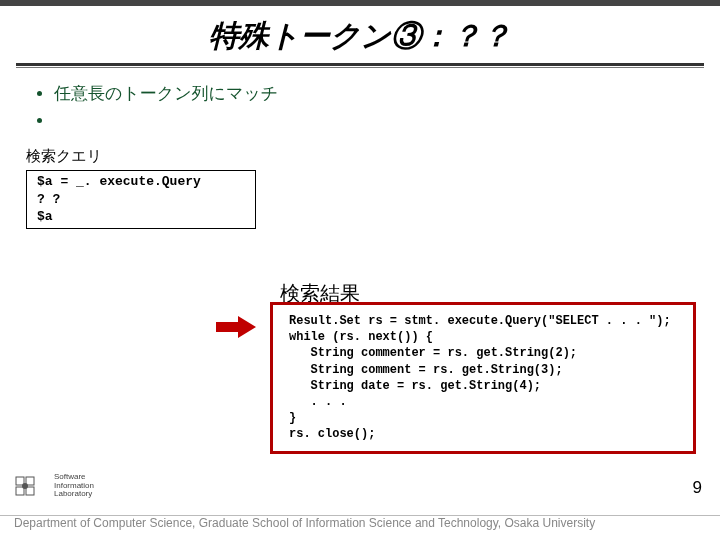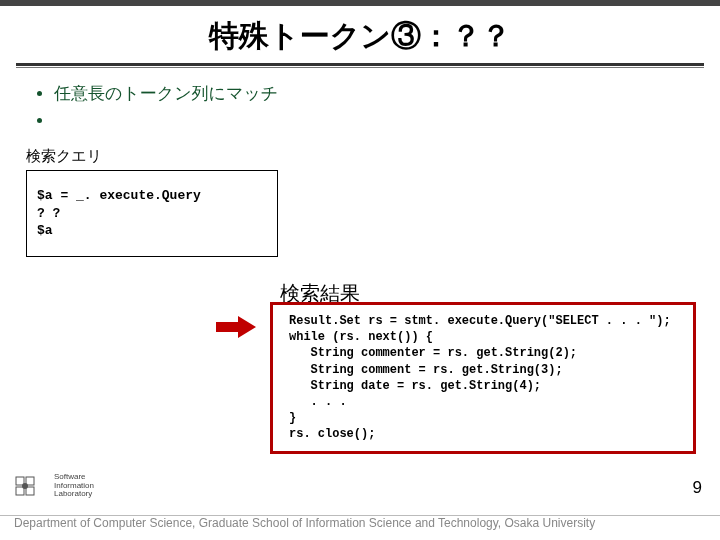--- a/index.html
+++ b/index.html
@@ -10,31 +10,32 @@
     position: relative;
     overflow: hidden;
   }
   .topbar { height: 6px; background: #444; }
   .title {
     text-align: center;
     font-size: 30px;
     font-weight: bold;
     padding: 10px 0 6px 0;
     color: #000;
+    font-style: italic;
   }
   .hr1 { height: 3px; background: #333; margin: 0 16px; }
   .hr2 { height: 1px; background: #777; margin: 1px 16px 14px 16px; }
   .bullets { margin: 0 28px 14px 36px; font-size: 17px; line-height: 1.45; color: #14532d; }
   .bullets li { list-style: disc; margin-left: 18px; margin-bottom: 2px; }
   .label-query { margin: 4px 0 4px 26px; font-size: 15px; }
   .query-box {
     margin: 0 0 0 26px;
-    width: 252px;
+    width: 230px;
     border: 1.5px solid #000;
-    padding: 16px 10px;
+    padding: 2px 10px;
     font-family: "Consolas", "Courier New", monospace;
     font-size: 13px;
     line-height: 1.35;
     font-weight: bold;
     white-space: pre;
   }
   .label-result { position: absolute; left: 280px; top: 280px; font-size: 20px; }
   .result-box {
     position: absolute;
     left: 270px; top: 302px;

